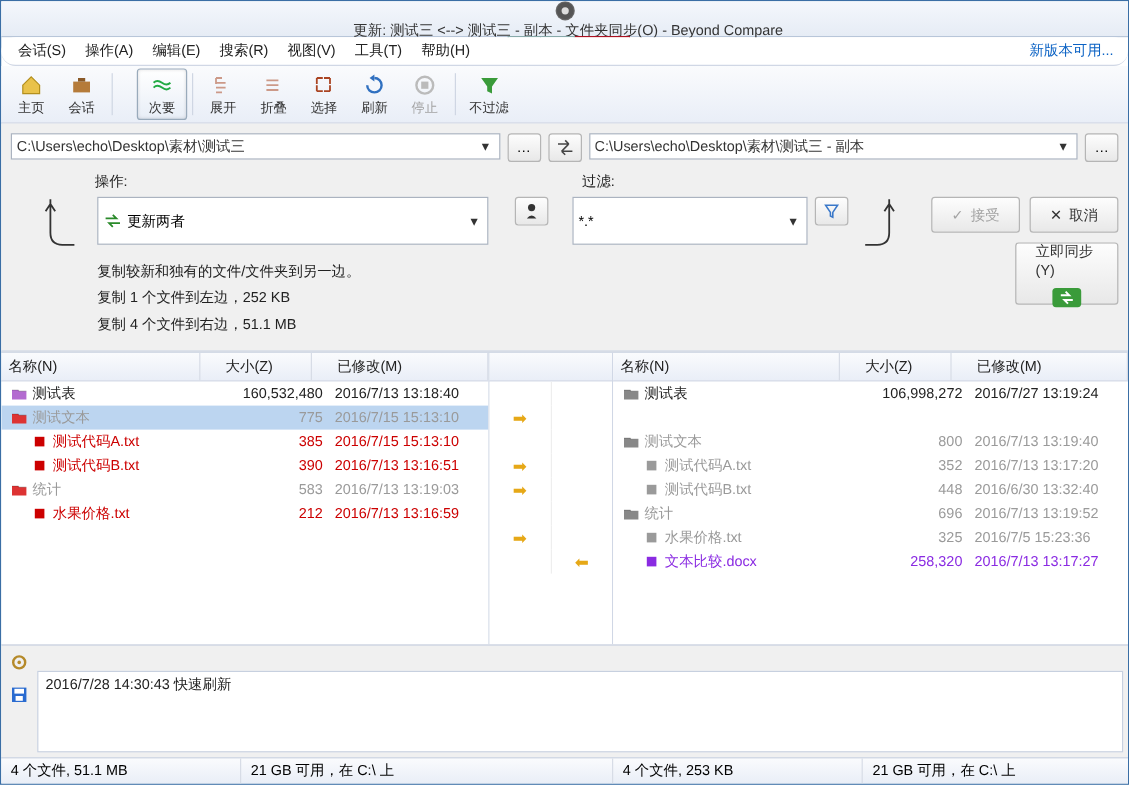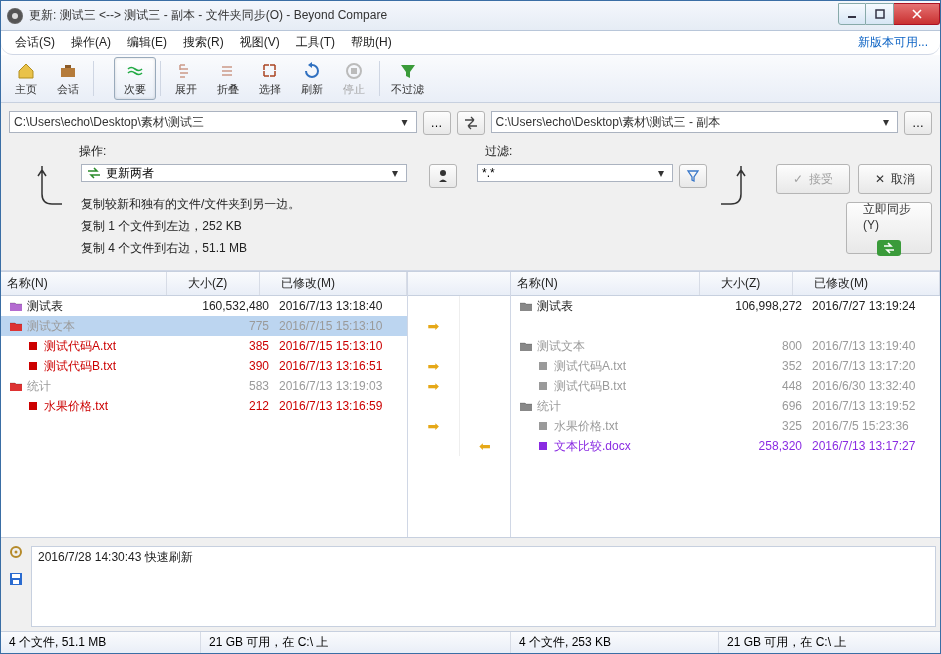--- a/index.html
+++ b/index.html
@@ -1,19 +1,19 @@
 <!DOCTYPE html>
 <html><head>
 <meta charset="utf-8">
 <style>
 * { margin: 0; padding: 0; box-sizing: border-box; font-family: "Microsoft YaHei", "Segoe UI", Tahoma, sans-serif; font-size: 12px; }
 body { background: #fff; width: 941px; height: 654px; overflow: hidden; display: flex; flex-direction: column; border: 1px solid #3a6ea5; }
 
 
-.titlebar { display: flex; align-items: center; height: 30px; background: linear-gradient(#f4f7fc,#e6ecf5); border-bottom: 1px solid #b8c6d9; padding-left: 6px; }
+.titlebar { display: flex; align-items: center; height: 30px; background: linear-gradient(#f4f7fc,#e6ecf5); border-bottom: 1px solid #b8c6d9; padding-left: 6px; flex-direction: column; }
 .titlebar .app-icon { width:16px; height:16px; border-radius:50%; background:#666; margin-right:6px; display:inline-flex; align-items:center; justify-content:center; }
 .titlebar .title { flex:1; color:#333; }
 .winbtns { display:flex; height:22px; margin-top:-4px; }
 .winbtn { width:28px; display:flex; align-items:center; justify-content:center; border:1px solid #8aa; border-left:none; background:linear-gradient(#f7fbff,#d7e6f5); }
 .winbtn:first-child { border-left:1px solid #8aa; border-radius:0 0 0 3px; }
 .winbtn.close { width:46px; background:linear-gradient(#e57373,#c93030); border-color:#a12; color:#fff; border-radius:0 0 3px 0; }
 .winbtn svg { width:12px; height:12px; }
 
 
 .menubar { display:flex; align-items:center; height:24px; background:#fff; border-bottom:1px solid #d0d7e5; padding:0 6px;border-radius:12px; }
@@ -38,21 +38,21 @@
 .dropbtn { width:14px; color:#333; text-align:center; }
 .smallbtn { width:28px; height:24px; background:linear-gradient(#fdfdfd,#e8e8e8); border:1px solid #b5b5b5; border-radius:3px; display:flex; align-items:center; justify-content:center; }
 
 .labelsrow { display:flex; margin:8px 0 4px 0; }
 .labelsrow .lblL { width:430px; padding-left:70px; color:#222; }
 .labelsrow .lblR { padding-left:46px; color:#222; }
 
 .ctrlrow { display:flex; align-items:center; gap:6px; }
 .arrowcol { width:66px; display:flex; justify-content:center; }
 .arrowcol svg { width:48px; height:60px; }
-.sel { height:18px; background:#fff; border:1px solid #abb3c0; display:flex; align-items:center; padding:0 4px; }
+.sel { height:40px; background:#fff; border:1px solid #abb3c0; display:flex; align-items:center; padding:0 4px; }
 .sel .selicon { width:16px; height:16px; margin-right:4px; }
 .sel input { border:none; flex:1; outline:none; }
 .btn { height:30px; padding:0 16px; background:linear-gradient(#fdfdfd,#e8e8e8); border:1px solid #b5b5b5; border-radius:3px; display:flex; align-items:center; gap:6px; color:#333; }
 .btn.disabled { color:#a3a3a3; }
 .syncbtn { width:86px; height:52px; flex-direction:column; justify-content:center; }
 .syncbtn .syncicon { width:24px; height:24px; background:#3a9b3a; border-radius:3px; display:flex; align-items:center; justify-content:center; margin-top:2px; }
 
 .desc { margin:12px 0 0 78px; color:#222; line-height:20px; }
 .desc div { margin-bottom:2px; }
 
@@ -89,21 +89,21 @@
 .sq-gray { width:8px; height:8px; background:#9a9a9a; margin:0 3px 0 2px; flex-shrink:0; }
 
 .arrowcell { height:20px; display:flex; }
 .arrowcell .half { flex:1; display:flex; align-items:center; justify-content:center; }
 .arrowcell .half:first-child { border-right:1px solid #eee; }
 .arrowglyph { color:#e6a817; font-size:14px; }
 
 
 .logarea { height:94px; background:#f0f0f0; border-top:1px solid #c7d0df; display:flex; }
 .logside { width:30px; display:flex; flex-direction:column; align-items:center; padding-top:6px; gap:8px; }
-.logmain { flex:1; background:#fff; border:1px solid #c7d0df; margin:8px 4px 4px 0; overflow:auto; }
+.logmain { flex:1; background:#fff; border:1px solid #c7d0df; margin:21px 4px 4px 0; overflow:auto; }
 .logline { padding:2px 6px; color:#222; }
 
 
 .statusbar { height:22px; background:linear-gradient(#fafbfd,#e9eef7); border-top:1px solid #c7d0df; display:flex; align-items:center; }
 .statcell { padding:0 8px; height:100%; display:flex; align-items:center; border-right:1px solid #d7dce6; }
 .sc1 { width:200px; } .sc2 { width:310px; } .sc3 { width:208px; } .sc4 { flex:1; border-right:none; }
 </style>
 </head>
 <body>
 

